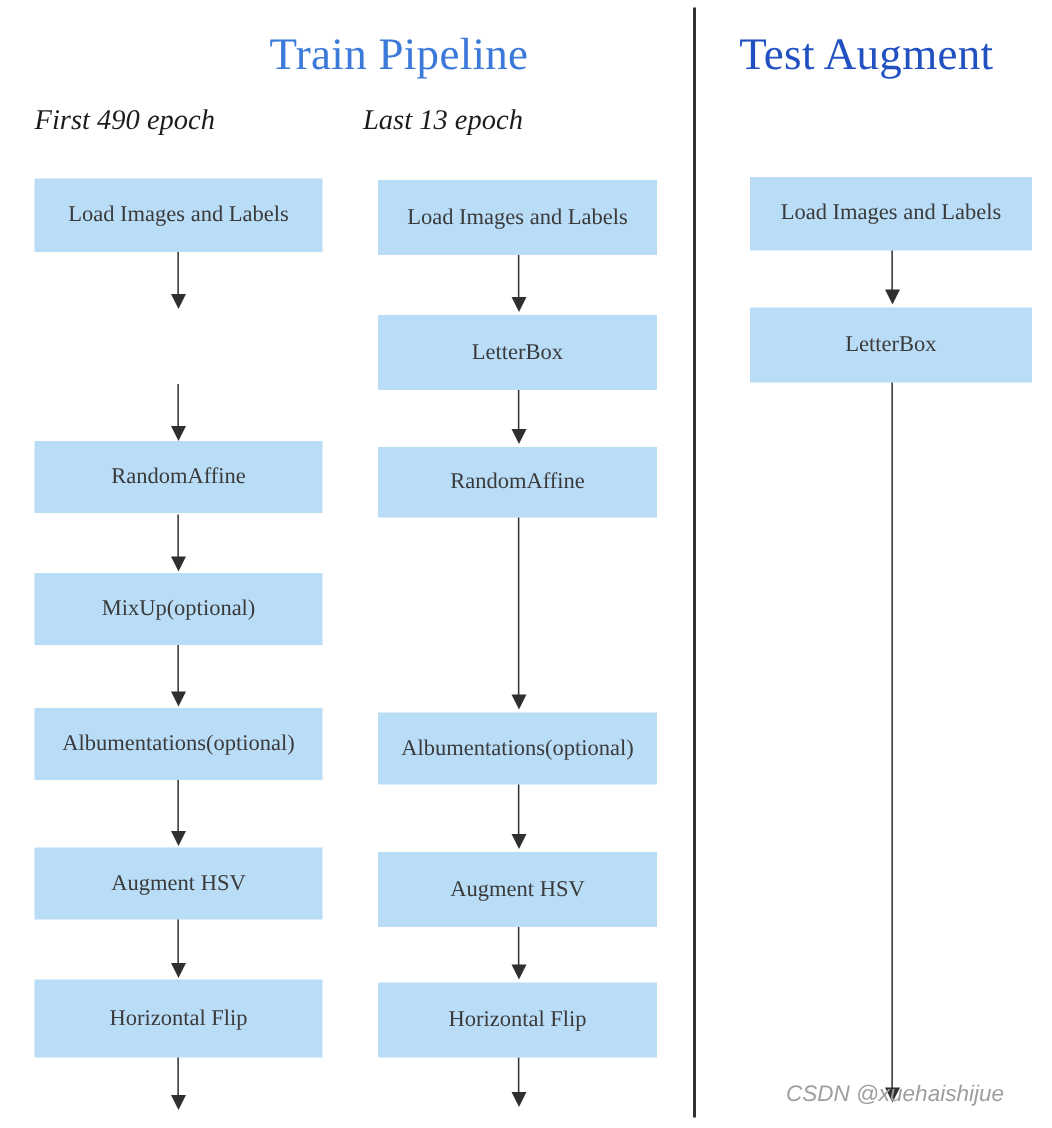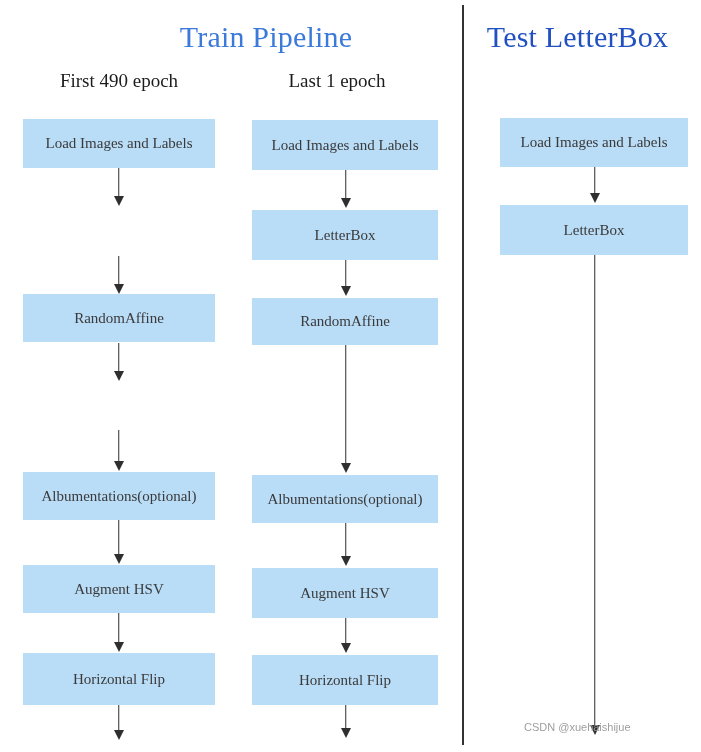--- a/index.html
+++ b/index.html
@@ -22,21 +22,22 @@
   .pipeline-title{
     position:absolute;top:20px;
     font-size:30px;letter-spacing:.2px;
     text-align:center;
   }
   .train-title{left:96px;width:340px;color:var(--train-title);}
   .test-title{left:480px;width:195px;color:var(--test-title);}
   .col-header{
     position:absolute;top:70px;
     font-size:19px;color:#1c1c1c;
-    text-align:center;
+    text-align:left;
+    font-style:italic;
   }
   .header-1{left:23px;width:192px;}
   .header-2{left:242px;width:190px;}
   .node{
     position:absolute;
     background:var(--box-fill);
     color:var(--box-text);
     font-size:15px;
     display:flex;align-items:center;justify-content:center;
     text-align:right;
@@ -55,42 +56,44 @@
     border-left:5px solid transparent;border-right:5px solid transparent;
     border-top:10px solid var(--arrow);
   }
   .divider{
     position:absolute;left:462px;top:5px;
     width:2px;height:740px;background:var(--divider);
   }
   .watermark{
     position:absolute;left:524px;top:721px;
     font-family:"Liberation Sans", sans-serif;
-    font-size:11px;color:var(--watermark);
+    font-size:15px;color:var(--watermark);
     white-space:nowrap;
+    font-style:italic;
   }
 </style>
 </head>
 <body>
 
 <div class="canvas">
 
   <div class="pipeline-title train-title">Train Pipeline</div>
-  <div class="pipeline-title test-title">Test LetterBox</div>
+  <div class="pipeline-title test-title">Test Augment</div>
 
   <div class="divider"></div>
 
   <div class="col-header header-1">First 490 epoch</div>
-  <div class="col-header header-2">Last 1 epoch</div>
+  <div class="col-header header-2">Last 13 epoch</div>
 
   <div class="node c1" style="top:119px;height:49px">Load Images and Labels</div>
   <div class="arrow" style="left:113px;top:168px;height:38px"></div>
   <div class="arrow" style="left:113px;top:256px;height:38px"></div>
   <div class="node c1" style="top:294px;height:48px">RandomAffine</div>
   <div class="arrow" style="left:113px;top:343px;height:38px"></div>
+  <div class="node c1" style="top:382px;height:48px">MixUp(optional)</div>
   <div class="arrow" style="left:113px;top:430px;height:41px"></div>
   <div class="node c1" style="top:472px;height:48px">Albumentations(optional)</div>
   <div class="arrow" style="left:113px;top:520px;height:44px"></div>
   <div class="node c1" style="top:565px;height:48px">Augment HSV</div>
   <div class="arrow" style="left:113px;top:613px;height:39px"></div>
   <div class="node c1" style="top:653px;height:52px">Horizontal Flip</div>
   <div class="arrow" style="left:113px;top:705px;height:35px"></div>
 
   <div class="node c2" style="top:120px;height:50px">Load Images and Labels</div>
   <div class="arrow" style="left:340px;top:170px;height:38px"></div>

